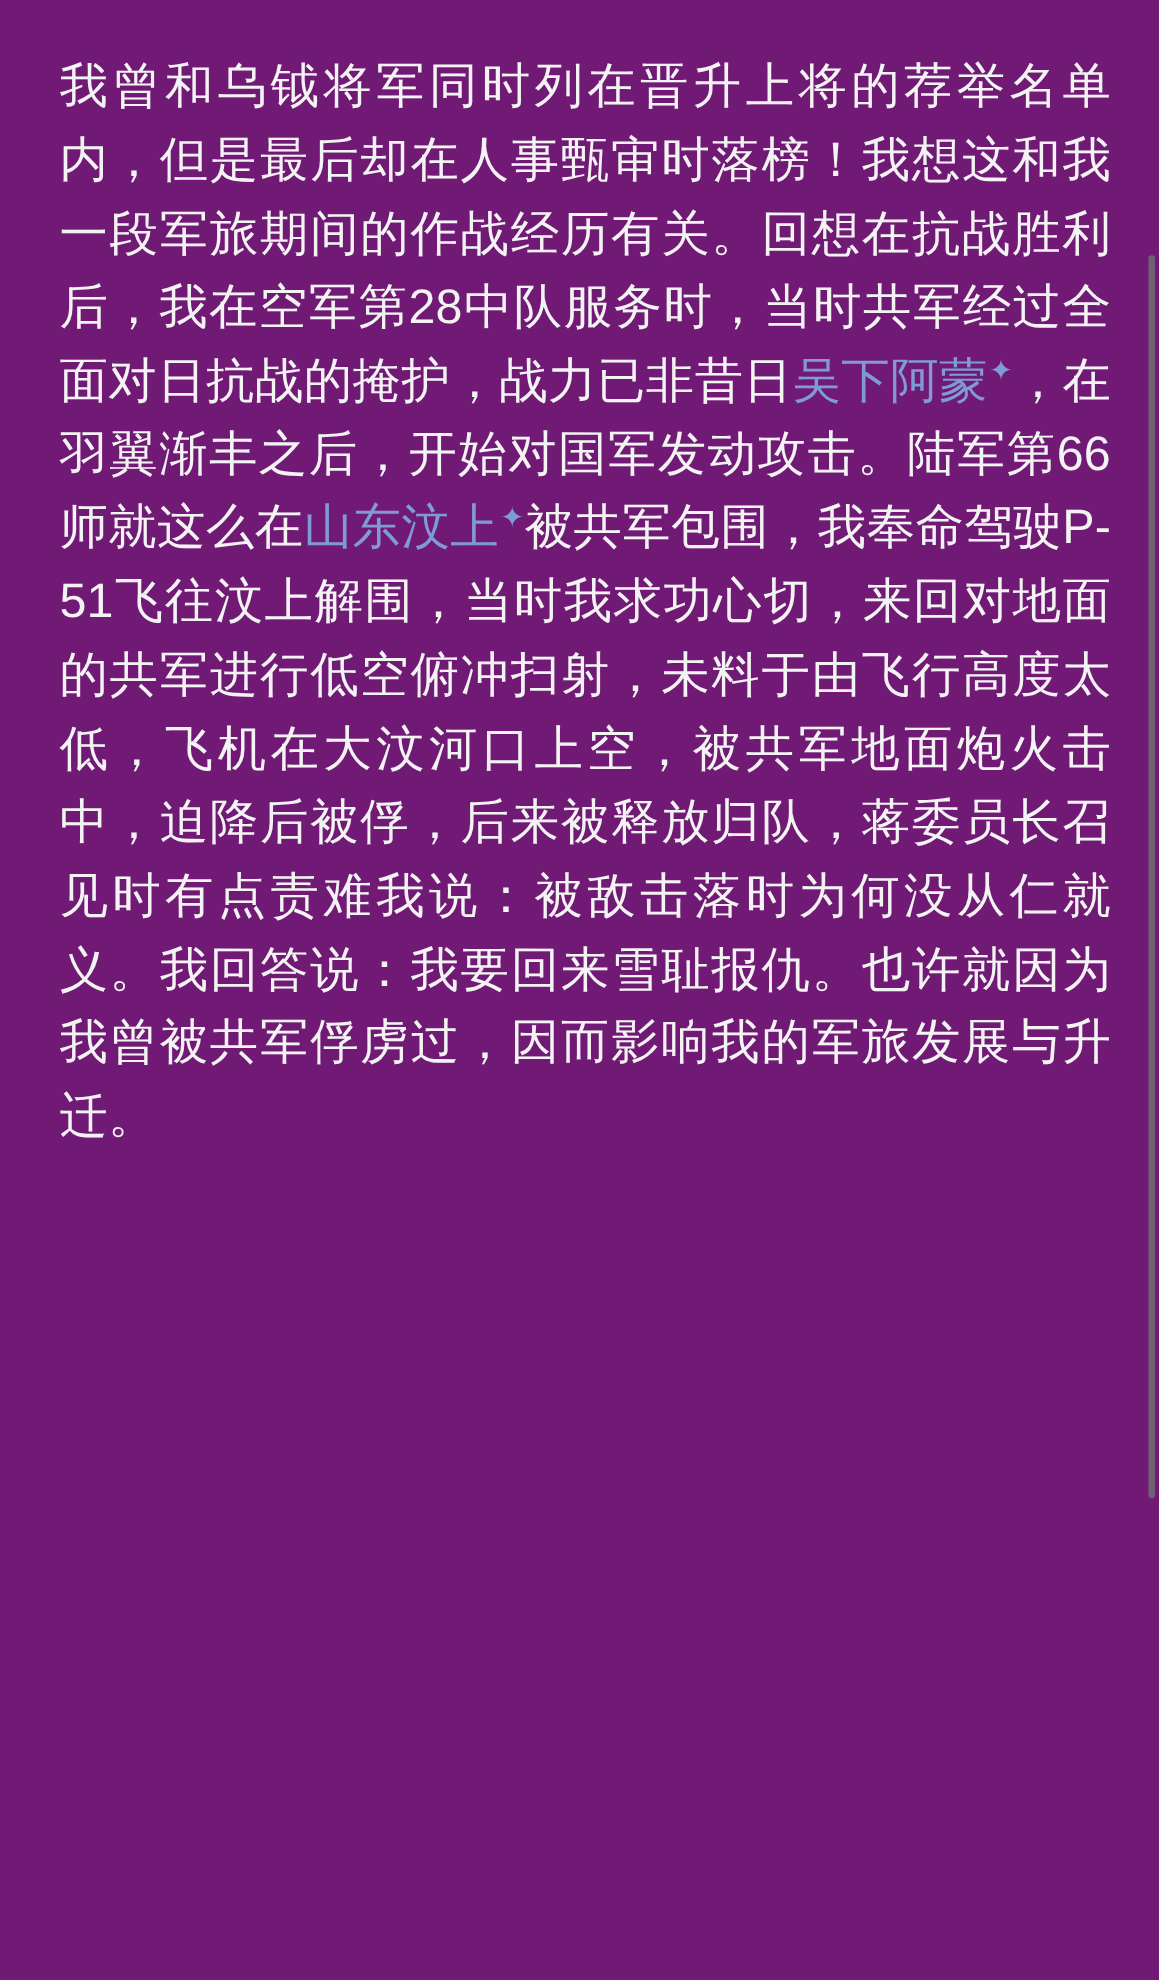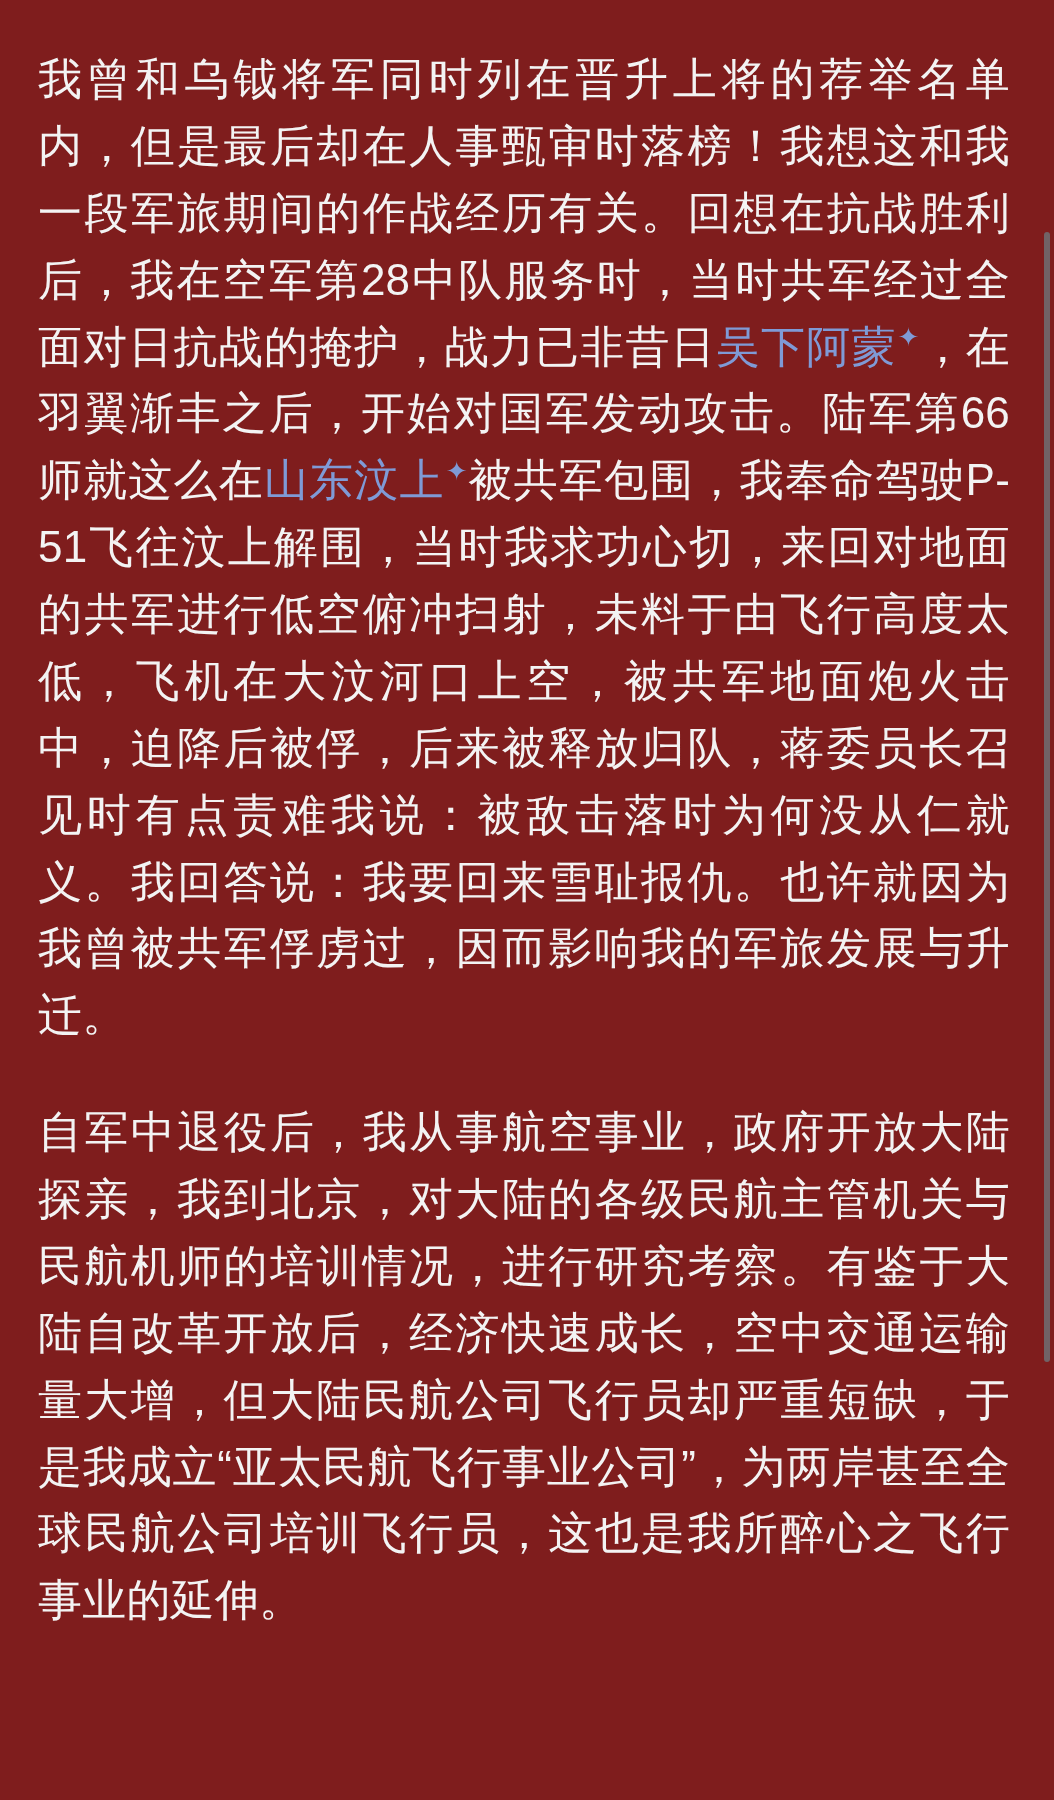--- a/index.html
+++ b/index.html
@@ -11,23 +11,23 @@
     width: 1054px;
     height: 1800px;
     overflow: hidden;
     font-family: "Liberation Sans", sans-serif;
     color: #f2f2f2;
   }
   .page {
     position: relative;
     width: 1054px;
     height: 1800px;
-    background: #7f1d1d;
+    background: #701a75;
     box-sizing: border-box;
-    padding: 46px 44px 0 38px;
+    padding: 46px 44px 0 54px;
   }
   .article {
     font-size: 44px;
     line-height: 1.52;
     letter-spacing: 0.2px;
     color: #f3f3f3;
     text-align: justify;
     text-justify: inter-ideograph;
   }
   .para {
@@ -65,20 +65,19 @@
     opacity: 0.85;
   }
 </style>
 </head>
 <body>
 
 <div class="page">
 
   <div class="article">
     <p class="para" id="paragraph-1"><span>我曾和乌钺将军同时列在晋升上将的荐举名单内，但是最后却在人事甄审时落榜！我想这和我一段军旅期间的作战经历有关。回想在抗战胜利后，我在空军第28中队服务时，当时共军经过全面对日抗战的掩护，战力已非昔日</span><span class="link">吴下阿蒙</span><span class="link-mark">✦</span><span>，在羽翼渐丰之后，开始对国军发动攻击。陆军第66师就这么在</span><span class="link">山东汶上</span><span class="link-mark">✦</span><span>被共军包围，我奉命驾驶P-51飞往汶上解围，当时我求功心切，来回对地面的共军进行低空俯冲扫射，未料于由飞行高度太低，飞机在大汶河口上空，被共军地面炮火击中，迫降后被俘，后来被释放归队，蒋委员长召见时有点责难我说：被敌击落时为何没从仁就义。我回答说：我要回来雪耻报仇。也许就因为我曾被共军俘虏过，因而影响我的军旅发展与升迁。</span></p>
-    <p class="para" id="paragraph-2"><span>自军中退役后，我从事航空事业，政府开放大陆探亲，我到北京，对大陆的各级民航主管机关与民航机师的培训情况，进行研究考察。有鉴于大陆自改革开放后，经济快速成长，空中交通运输量大增，但大陆民航公司飞行员却严重短缺，于是我成立“亚太民航飞行事业公司”，为两岸甚至全球民航公司培训飞行员，这也是我所醉心之飞行事业的延伸。</span></p>
   </div>
 
   <div class="scrollbar-track">
     <div class="scrollbar-thumb"></div>
   </div>
 
 </div>
 
 </body></html>

